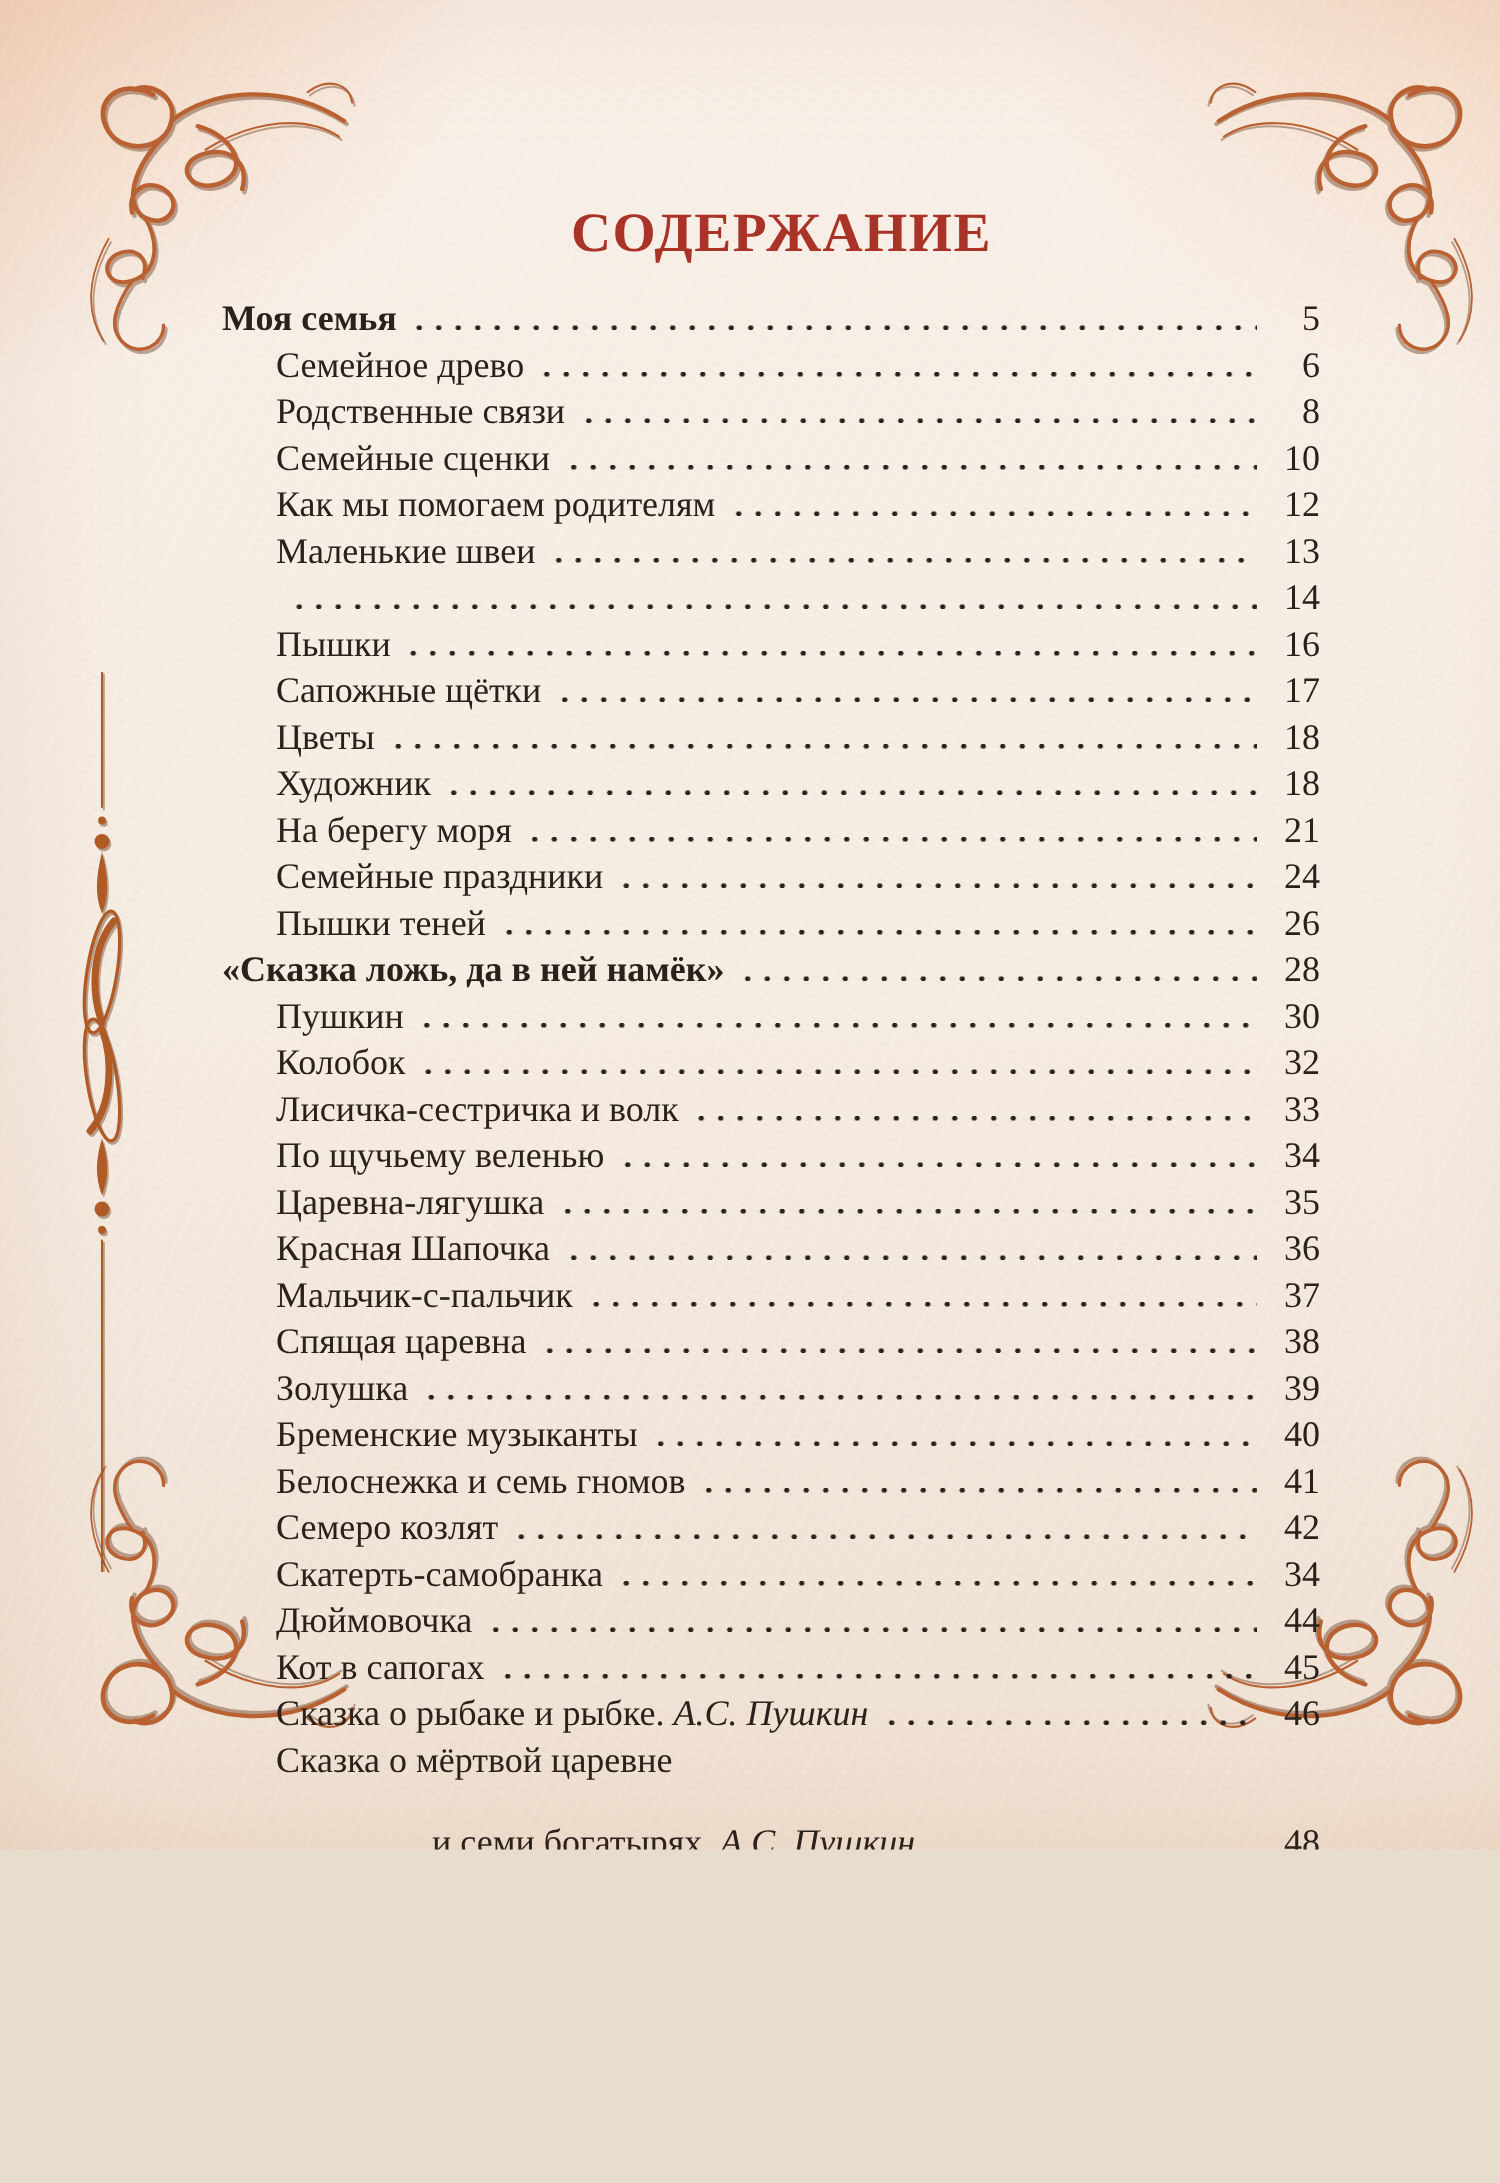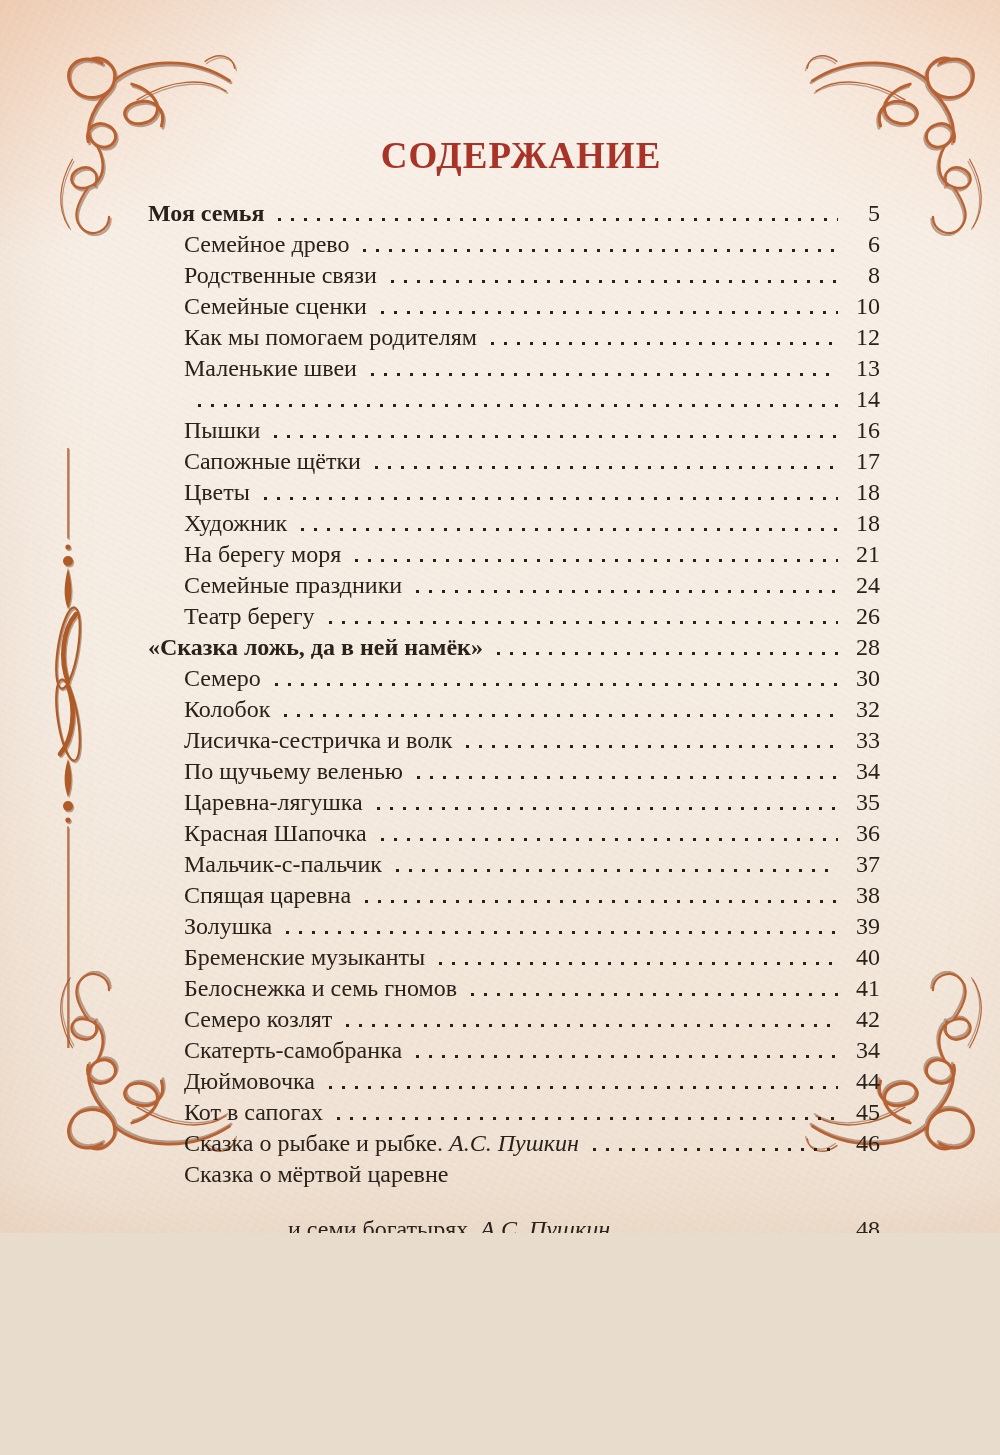--- a/index.html
+++ b/index.html
@@ -174,31 +174,31 @@
         <span class="label">На берегу моря</span>
         <span class="leader"></span>
         <span class="pg">21</span>
       </div>
       <div class="row lvl1">
         <span class="label">Семейные праздники</span>
         <span class="leader"></span>
         <span class="pg">24</span>
       </div>
       <div class="row lvl1">
-        <span class="label">Театр берегу</span>
+        <span class="label">Пышки теней</span>
         <span class="leader"></span>
         <span class="pg">26</span>
       </div>
       <div class="row lvl0 bold">
         <span class="label">«Сказка ложь, да в ней намёк»</span>
         <span class="leader"></span>
         <span class="pg">28</span>
       </div>
       <div class="row lvl1">
-        <span class="label">Семеро</span>
+        <span class="label">Пушкин</span>
         <span class="leader"></span>
         <span class="pg">30</span>
       </div>
       <div class="row lvl1">
         <span class="label">Колобок</span>
         <span class="leader"></span>
         <span class="pg">32</span>
       </div>
       <div class="row lvl1">
         <span class="label">Лисичка-сестричка и волк</span>

